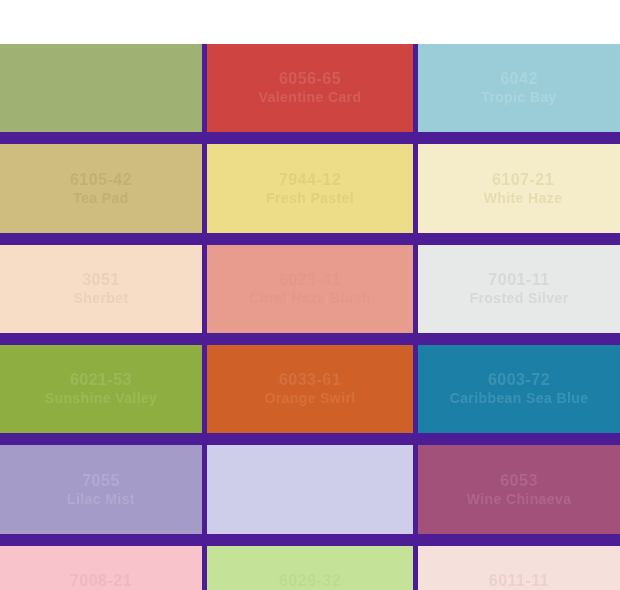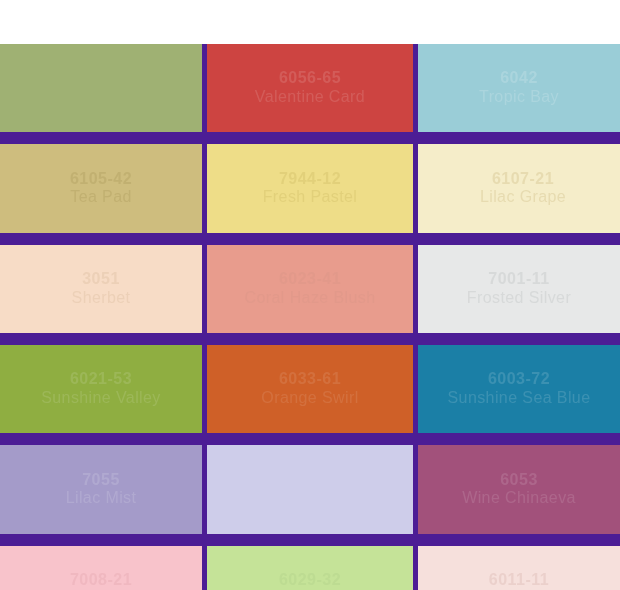--- a/index.html
+++ b/index.html
@@ -35,22 +35,22 @@
     justify-content: center;
     box-sizing: border-box;
     overflow: hidden;
     text-align: center;
     line-height: 1.18;
   }
 
   .swatch-label {
     display: block;
     width: 100%;
-    font-size: 16px;
-    font-weight: 400;
+    font-size: 14px;
+    font-weight: 700;
     letter-spacing: 0.4px;
     white-space: nowrap;
   }
 
   .swatch-code {
     font-size: 16px;
     font-weight: 700;
     letter-spacing: 0.5px;
   }
 
@@ -92,21 +92,21 @@
     </div>
     <div class="swatch" style="background: rgb(238, 221, 136); color: rgba(180, 160, 70, 0.2);">
       <div class="swatch-text-wrap">
         <span class="swatch-code swatch-label">7944-12</span>
         <span class="swatch-label">Fresh Pastel</span>
       </div>
     </div>
     <div class="swatch" style="background: rgb(245, 237, 201); color: rgba(200, 180, 120, 0.3); padding-left: 8px;">
       <div class="swatch-text-wrap">
         <span class="swatch-code swatch-label">6107-21</span>
-        <span class="swatch-label">Lilac Grape</span>
+        <span class="swatch-label">White Haze</span>
       </div>
     </div>
     <div class="swatch" style="background: rgb(247, 220, 198); color: rgba(220, 190, 160, 0.4);">
       <div class="swatch-text-wrap">
         <span class="swatch-code swatch-label">3051</span>
         <span class="swatch-label">Sherbet</span>
       </div>
     </div>
     <div class="swatch" style="background: rgb(232, 156, 141); color: rgba(215, 150, 135, 0.35);">
       <div class="swatch-text-wrap">
@@ -128,21 +128,21 @@
     </div>
     <div class="swatch" style="background: rgb(207, 96, 40); color: rgba(255, 255, 255, 0.1);">
       <div class="swatch-text-wrap">
         <span class="swatch-code swatch-label">6033-61</span>
         <span class="swatch-label">Orange Swirl</span>
       </div>
     </div>
     <div class="swatch" style="background: rgb(27, 127, 166); color: rgba(255, 255, 255, 0.14);">
       <div class="swatch-text-wrap">
         <span class="swatch-code swatch-label">6003-72</span>
-        <span class="swatch-label">Sunshine Sea Blue</span>
+        <span class="swatch-label">Caribbean Sea Blue</span>
       </div>
     </div>
     <div class="swatch" style="background: rgb(164, 155, 201); color: rgba(255, 255, 255, 0.14);">
       <div class="swatch-text-wrap">
         <span class="swatch-code swatch-label">7055</span>
         <span class="swatch-label">Lilac Mist</span>
       </div>
     </div>
     <div class="swatch" style="background: rgb(206, 205, 234); color: rgba(255, 255, 255, 0.25);">
       <div class="swatch-text-wrap">

